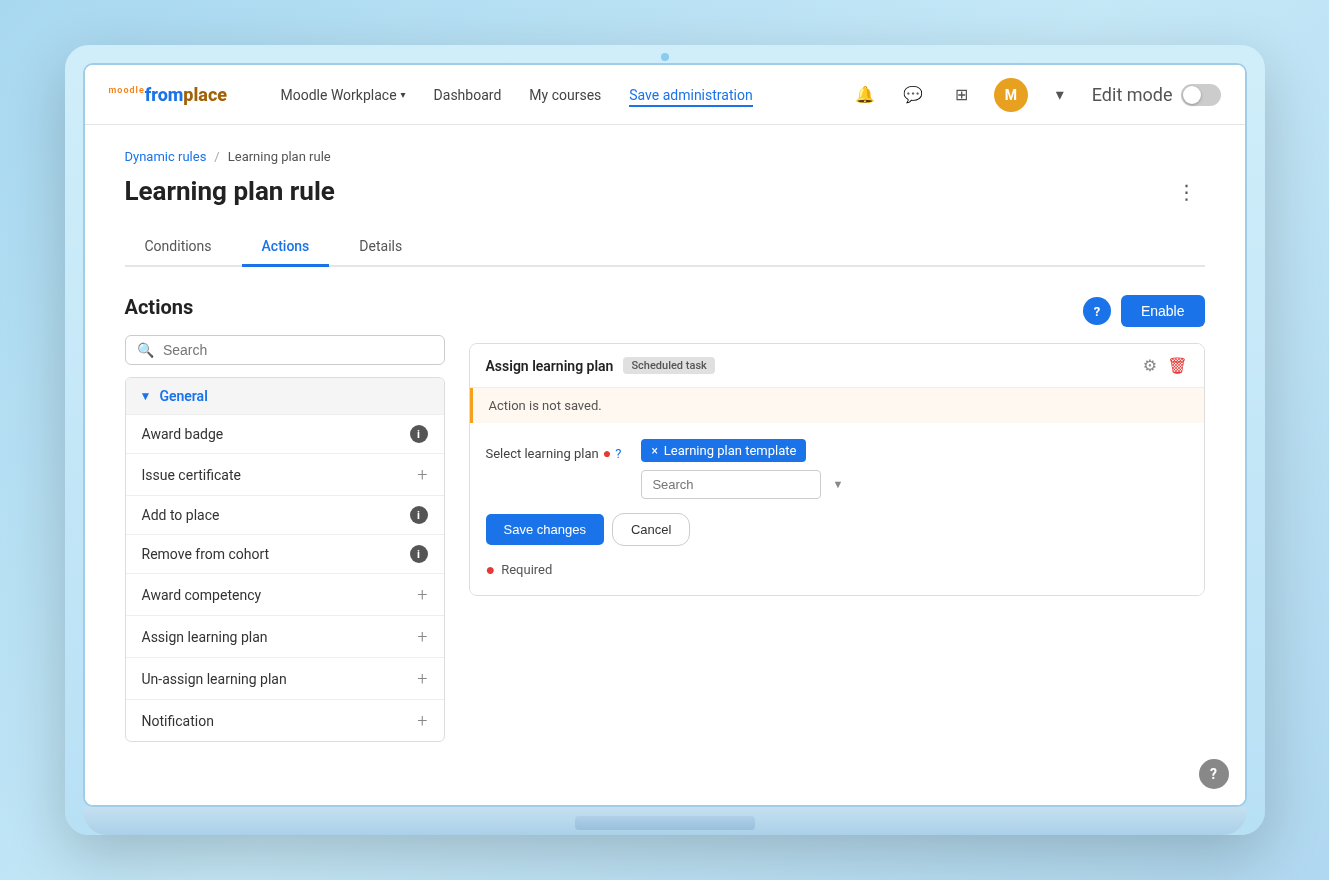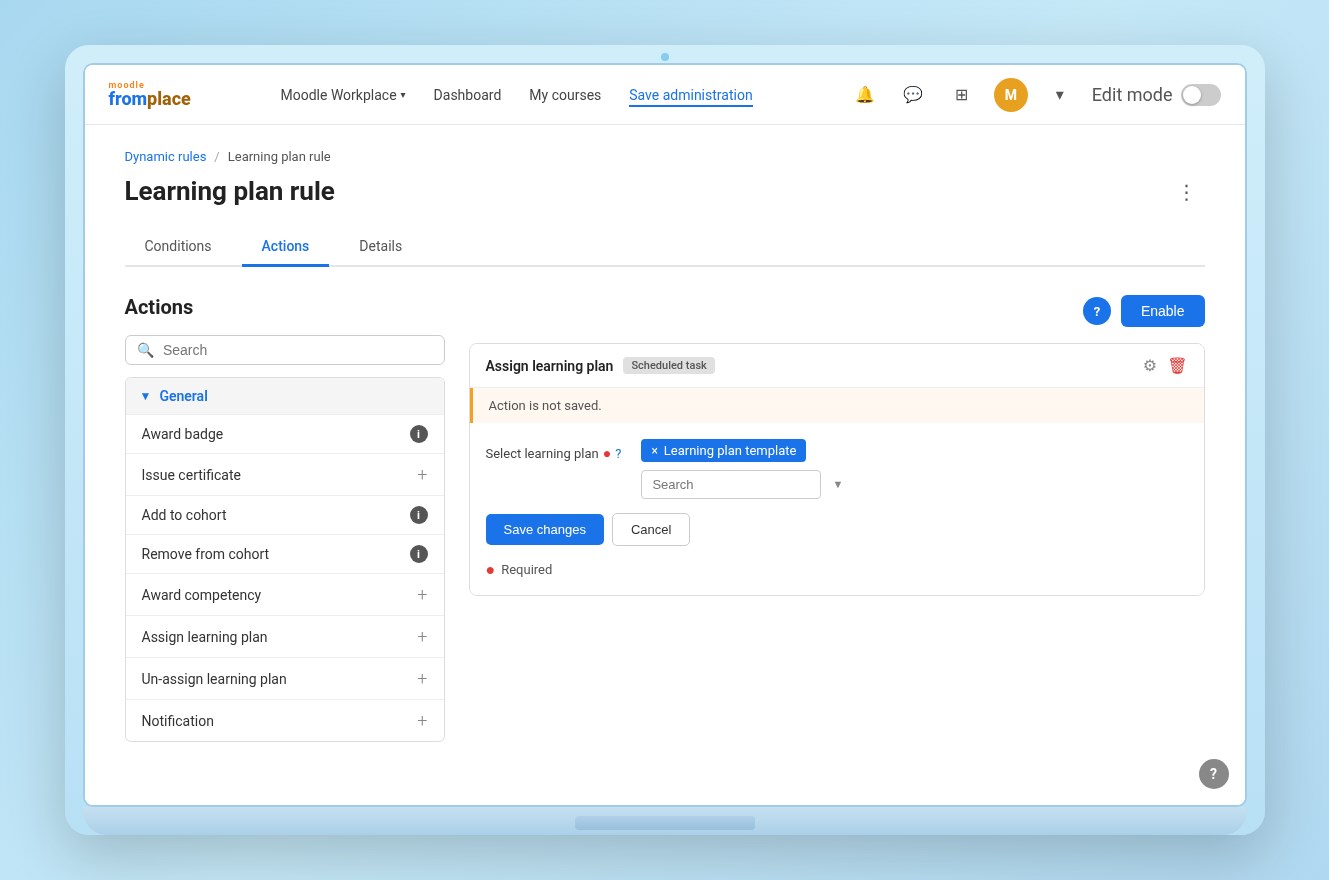--- a/index.html
+++ b/index.html
@@ -59,21 +59,21 @@
 
     .logo-area {
       display: flex;
       align-items: center;
       gap: 4px;
       min-width: 140px;
     }
 
     .logo-text {
       display: flex;
-      flex-direction: column;
+      flex-direction: row;
       line-height: 1;
     }
 
     .logo-moodle {
       font-size: 9px;
       color: #f98012;
       font-weight: 600;
       letter-spacing: 1px;
     }
 
@@ -534,21 +534,21 @@
       padding: 8px 18px;
       font-size: 13px;
       font-weight: 500;
       cursor: pointer;
     }
 
     .cancel-btn {
       background: #fff;
       color: #333;
       border: 1px solid #ccc;
-      border-radius: 5px;
+      border-radius: 12px;
       padding: 8px 18px;
       font-size: 13px;
       cursor: pointer;
     }
 
     .required-row {
       display: flex;
       align-items: center;
       gap: 6px;
       margin-top: 14px;
@@ -666,21 +666,21 @@
               <span>Award badge</span>
               <div class="info-icon">i</div>
             </div>
 
             <div class="action-item">
               <span>Issue certificate</span>
               <span class="plus-icon">+</span>
             </div>
 
             <div class="action-item">
-              <span>Add to cohort</span>
+              <span>Add to place</span>
               <div class="info-icon">i</div>
             </div>
 
             <div class="action-item">
               <span>Remove from cohort</span>
               <div class="info-icon">i</div>
             </div>
 
             <div class="action-item">
               <span>Award competency</span>

